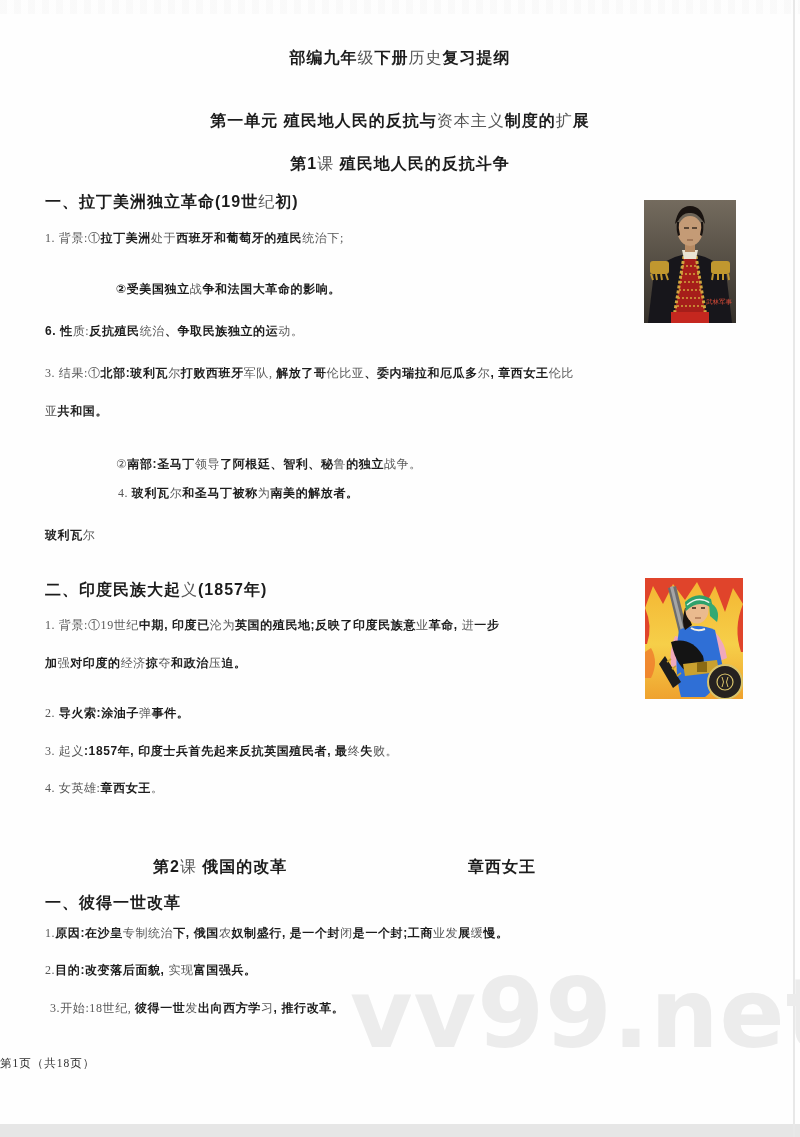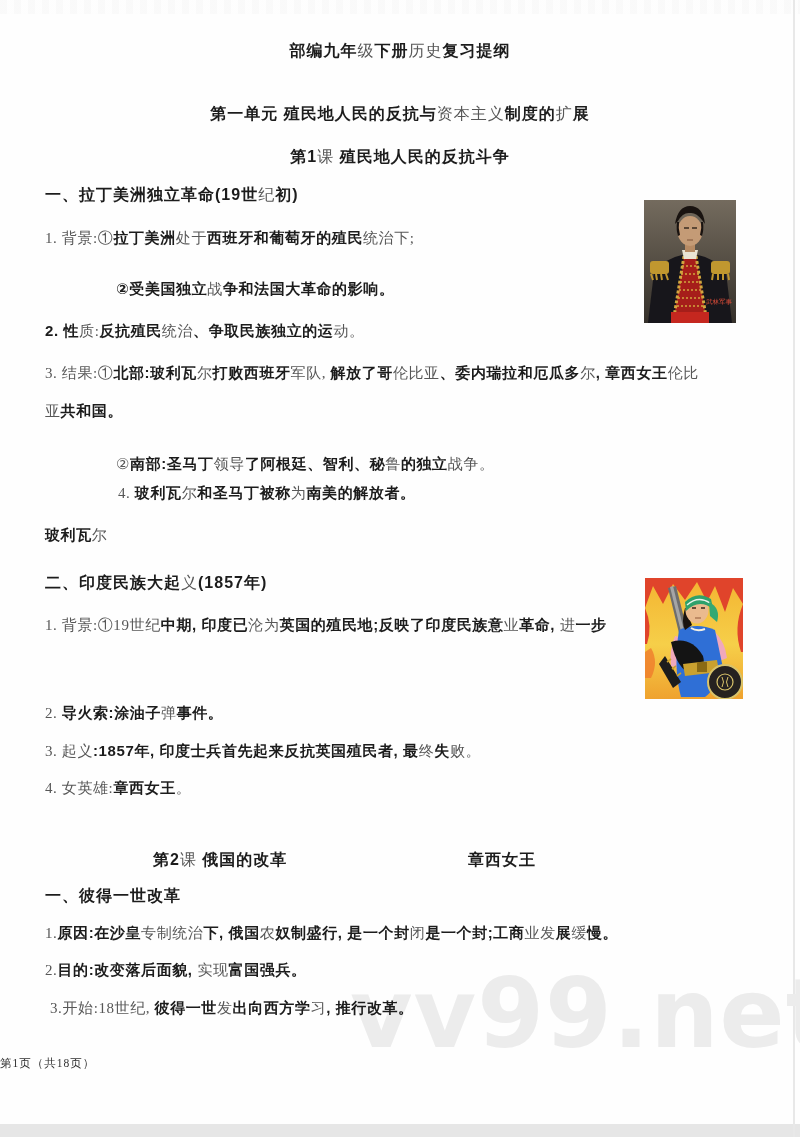--- a/index.html
+++ b/index.html
@@ -10,33 +10,33 @@
   }
   .page{position:absolute;left:0;top:0;width:800px;height:1137px;background:#fefefe;}
   .top-texture{
     position:absolute;left:0;top:0;width:800px;height:14px;
     background:repeating-linear-gradient(90deg,#f6f6f6 0 7px,#fdfdfd 7px 14px);
     opacity:.55;
   }
   .right-edge{position:absolute;left:793px;top:0;width:2px;height:1137px;background:#e8e8e8;}
   .bottom-strip{position:absolute;left:0;top:1124px;width:800px;height:13px;background:#e6e6e6;}
   .line{
-    position:absolute;font-size:15px;line-height:18px;white-space:pre;
+    position:absolute;font-size:12px;line-height:18px;white-space:pre;
     letter-spacing:.6px;z-index:2;
   }
   .line .b{
     font-weight:700;color:#1c1c1c;
     font-family:"Liberation Sans","DejaVu Sans",sans-serif;
   }
   .line .r{
     font-weight:400;color:#575757;
     font-family:"Liberation Serif","DejaVu Serif",serif;
   }
   .center{left:0;width:800px;text-align:center;}
-  .h{font-size:16px;letter-spacing:1px;}
+  .h{font-size:16px;letter-spacing:1px;margin-top:7px;}
   .watermark{
     position:absolute;left:350px;top:966px;z-index:1;
     font-family:"DejaVu Sans","Liberation Sans",sans-serif;
     font-weight:800;font-size:96px;line-height:1;letter-spacing:1px;
     color:#ececec;white-space:pre;
   }
   .footer{
     position:absolute;left:0;top:1056px;width:800px;z-index:2;
     font-family:"Liberation Serif","DejaVu Serif",serif;
     font-size:11.5px;color:#2f2f2f;letter-spacing:1px;
@@ -52,29 +52,30 @@
 
   <div class="watermark">vv99.net</div>
 
   <div class="line center h" style="top:42px"><span class="b">部编九年</span><span class="r">级</span><span class="b">下册</span><span class="r">历史</span><span class="b">复习提纲</span></div>
   <div class="line center h" style="top:105px"><span class="b">第一单元 殖民地人民的反抗与</span><span class="r">资本主义</span><span class="b">制度的</span><span class="r">扩</span><span class="b">展</span></div>
   <div class="line center h" style="top:148px"><span class="b">第1</span><span class="r">课</span><span class="b"> 殖民地人民的反抗斗争</span></div>
 
   <div class="line h" style="left:45px;top:186px"><span class="b">一、拉丁美洲独立革命(19世</span><span class="r">纪</span><span class="b">初)</span></div>
   <div class="line" style="left:45px;top:229px"><span class="r">1. 背景:①</span><span class="b">拉丁美洲</span><span class="r">处于</span><span class="b">西班牙和葡萄牙</span><span class="b">的殖民</span><span class="r">统治下;</span></div>
   <div class="line" style="left:116px;top:280px"><span class="b">②受美国独立</span><span class="r">战</span><span class="b">争和法国大革命的影响。</span></div>
-  <div class="line" style="left:45px;top:322px"><span class="b">2. 性</span><span class="r">质:</span><span class="b">反抗殖民</span><span class="r">统治</span><span class="b">、争取民族独立的运</span><span class="r">动。</span></div>
+  <div class="line" style="left:45px;top:322px"><span class="b">6. 性</span><span class="r">质:</span><span class="b">反抗殖民</span><span class="r">统治</span><span class="b">、争取民族独立的运</span><span class="r">动。</span></div>
   <div class="line" style="left:45px;top:364px"><span class="r">3. 结果:①</span><span class="b">北部:玻利瓦</span><span class="r">尔</span><span class="b">打败西班牙</span><span class="r">军队, </span><span class="b">解放了哥</span><span class="r">伦比亚</span><span class="b">、委内瑞拉和厄瓜多</span><span class="r">尔</span><span class="b">, 章西女王</span><span class="r">伦比</span></div>
   <div class="line" style="left:45px;top:402px"><span class="r">亚</span><span class="b">共和国。</span></div>
   <div class="line" style="left:116px;top:455px"><span class="r">②</span><span class="b">南部:圣马丁</span><span class="r">领导</span><span class="b">了阿根廷、智利、秘</span><span class="r">鲁</span><span class="b">的独立</span><span class="r">战争。</span></div>
   <div class="line" style="left:118px;top:484px"><span class="r">4. </span><span class="b">玻利瓦</span><span class="r">尔</span><span class="b">和圣马丁被称</span><span class="r">为</span><span class="b">南美的解放者。</span></div>
   <div class="line" style="left:45px;top:526px"><span class="b">玻利瓦</span><span class="r">尔</span></div>
 
   <div class="line h" style="left:45px;top:574px"><span class="b">二、印度民族大起</span><span class="r">义</span><span class="b">(1857年)</span></div>
   <div class="line" style="left:45px;top:616px"><span class="r">1. 背景:①19世纪</span><span class="b">中期, 印度已</span><span class="r">沦为</span><span class="b">英国的殖民地;反映了印度民族意</span><span class="r">业</span><span class="b">革命, </span><span class="r">进</span><span class="b">一步</span></div>
+  <div class="line" style="left:45px;top:654px"><span class="b">加</span><span class="r">强</span><span class="b">对印度的</span><span class="r">经济</span><span class="b">掠</span><span class="r">夺</span><span class="b">和政治</span><span class="r">压</span><span class="b">迫。</span></div>
   <div class="line" style="left:45px;top:704px"><span class="r">2. </span><span class="b">导火索:涂油子</span><span class="r">弹</span><span class="b">事件。</span></div>
   <div class="line" style="left:45px;top:742px"><span class="r">3. 起</span><span class="r">义</span><span class="b">:1857年, 印度士兵首先起来反抗英国殖民者, 最</span><span class="r">终</span><span class="b">失</span><span class="r">败。</span></div>
   <div class="line" style="left:45px;top:779px"><span class="r">4. 女英雄:</span><span class="b">章西女王</span><span class="r">。</span></div>
 
   <div class="line h" style="left:153px;top:851px"><span class="b">第2</span><span class="r">课</span><span class="b"> 俄国的改革</span></div>
   <div class="line h" style="left:468px;top:851px"><span class="b">章西女王</span></div>
 
   <div class="line h" style="left:45px;top:887px"><span class="b">一、彼得一世改革</span></div>
   <div class="line" style="left:45px;top:924px"><span class="r">1.</span><span class="b">原因:在沙皇</span><span class="r">专制统治</span><span class="b">下, 俄国</span><span class="r">农</span><span class="b">奴制盛行, 是一个封</span><span class="r">闭</span><span class="b">是一个封;工商</span><span class="r">业发</span><span class="b">展</span><span class="r">缓</span><span class="b">慢。</span></div>
   <div class="line" style="left:45px;top:961px"><span class="r">2.</span><span class="b">目的:改变落后面貌, </span><span class="r">实现</span><span class="b">富国强兵。</span></div>

